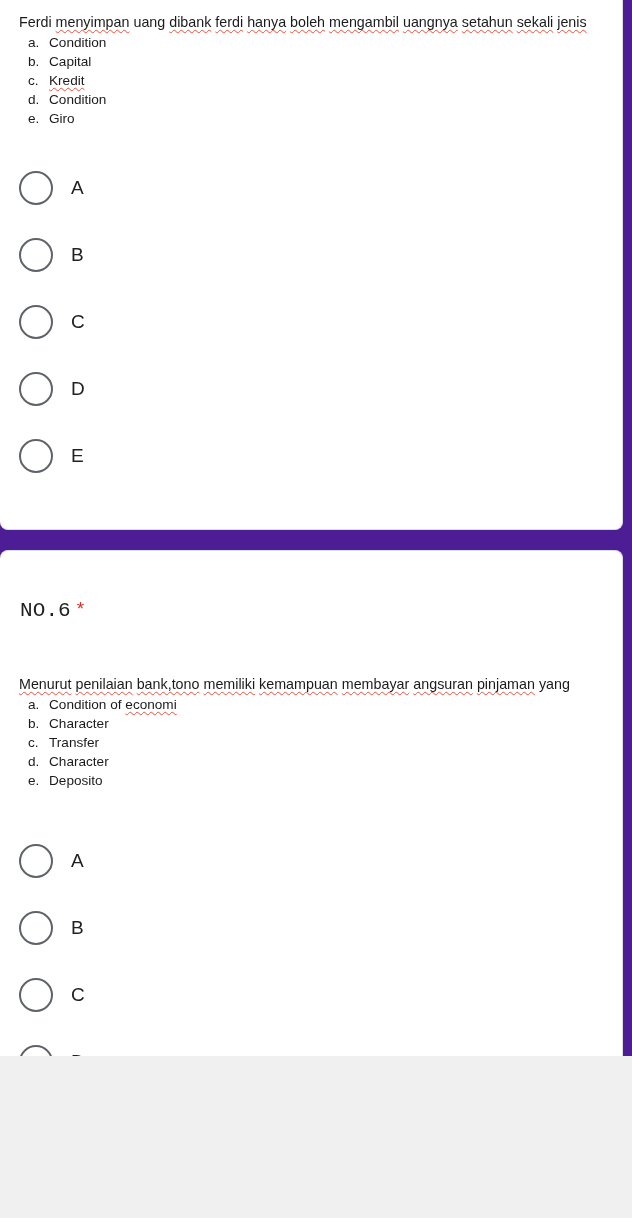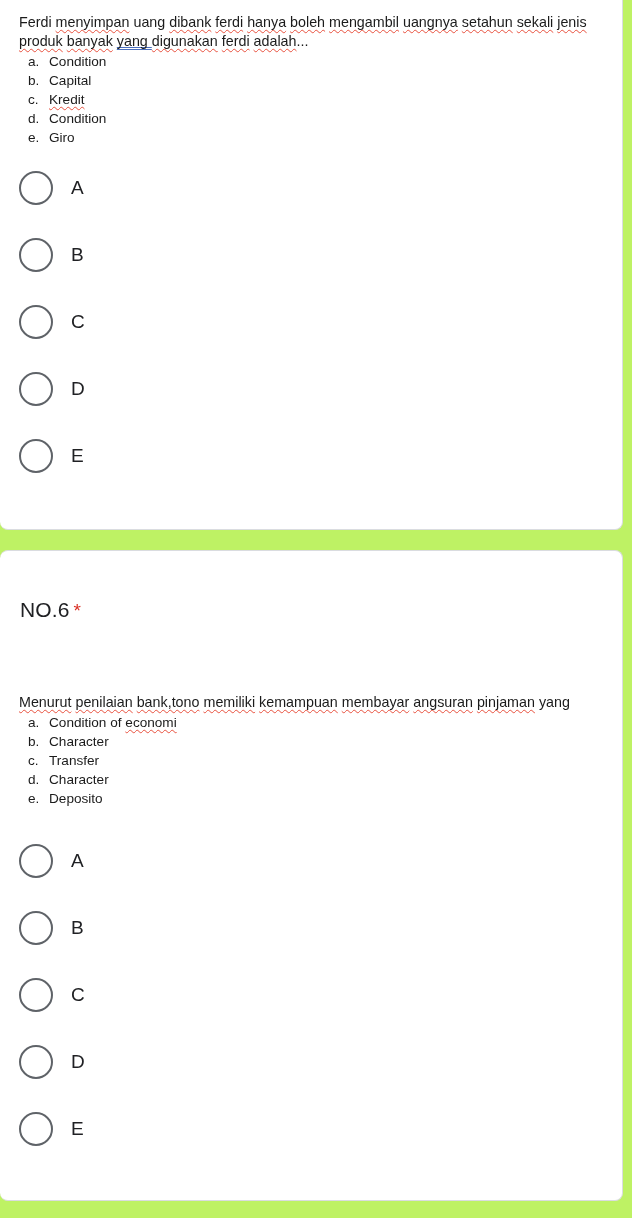--- a/index.html
+++ b/index.html
@@ -4,24 +4,24 @@
 <style>
   * { box-sizing: border-box; }
   html, body {
     margin: 0;
     padding: 0;
     background: #f0f0f0;
     font-family: "Liberation Sans", sans-serif;
   }
   #root {
     width: 632px;
-    height: 1218px;
+    height: 1056px;
     position: relative;
     overflow: hidden;
-    background: #bef264;
+    background: #4c1d95;
   }
 
   .card {
     position: absolute;
     left: 0;
     width: 623px;
     background: #ffffff;
     border: 1px solid #dadce0;
     border-radius: 8px;
   }
@@ -45,21 +45,21 @@
     height: 100%;
   }
 
   
   .q-title {
     position: absolute;
     left: 20px;
     font-size: 21px;
     line-height: 26px;
     color: #202124;
-    font-family: Liberation Sans, sans-serif;
+    font-family: Liberation Mono, monospace;
     letter-spacing: 0.1px;
     white-space: nowrap;
   }
   .req-star {
     color: #d93025;
     font-size: 19px;
     vertical-align: middle;
     margin-left: 4px;
   }
 
@@ -136,21 +136,20 @@
 </head>
 <body>
 
 <div id="root">
 
   <div class="card card-top">
     <div class="card-inner">
 
       <div class="q-body" style="top:133px;">
         <p class="q-para">Ferdi <span class="sp">menyimpan</span> uang <span class="sp">dibank</span> <span class="sp">ferdi</span> <span class="sp">hanya</span> <span class="sp">boleh</span> <span class="sp">mengambil</span> <span class="sp">uangnya</span> <span class="sp">setahun</span> <span class="sp">sekali</span> <span class="sp">jenis</span></p>
-        <p class="q-para"><span class="sp">produk</span> <span class="sp">banyak</span> <span class="gr">yang </span> <span class="sp">digunakan</span> <span class="sp">ferdi</span> <span class="sp">adalah</span>...</p>
         <ul class="q-list">
           <li><span class="marker">a.</span><span>Condition</span></li>
           <li><span class="marker">b.</span><span>Capital</span></li>
           <li><span class="marker">c.</span><span class="sp">Kredit</span></li>
           <li><span class="marker">d.</span><span>Condition</span></li>
           <li><span class="marker">e.</span><span>Giro</span></li>
         </ul>
       </div>
 
       <div class="opt-row" style="top:290px;">
@@ -175,21 +174,21 @@
       </div>
 
     </div>
   </div>
 
   <div class="card card-bottom">
     <div class="card-inner">
 
       <div class="q-title" style="top:46px;"><span>NO.6</span><span class="req-star">*</span></div>
 
-      <div class="q-body" style="top:124px;margin-top:18px;">
+      <div class="q-body" style="top:124px;">
         <p class="q-para"><span class="sp">Menurut</span> <span class="sp">penilaian</span> <span class="sp">bank,tono</span> <span class="sp">memiliki</span> <span class="sp">kemampuan</span> <span class="sp">membayar</span> <span class="sp">angsuran</span> <span class="sp">pinjaman</span> yang</p>
         <ul class="q-list">
           <li><span class="marker">a.</span>Condition of <span class="sp">economi</span></li>
           <li><span class="marker">b.</span><span>Character</span></li>
           <li><span class="marker">c.</span><span>Transfer</span></li>
           <li><span class="marker">d.</span><span>Character</span></li>
           <li><span class="marker">e.</span><span>Deposito</span></li>
         </ul>
       </div>
 

